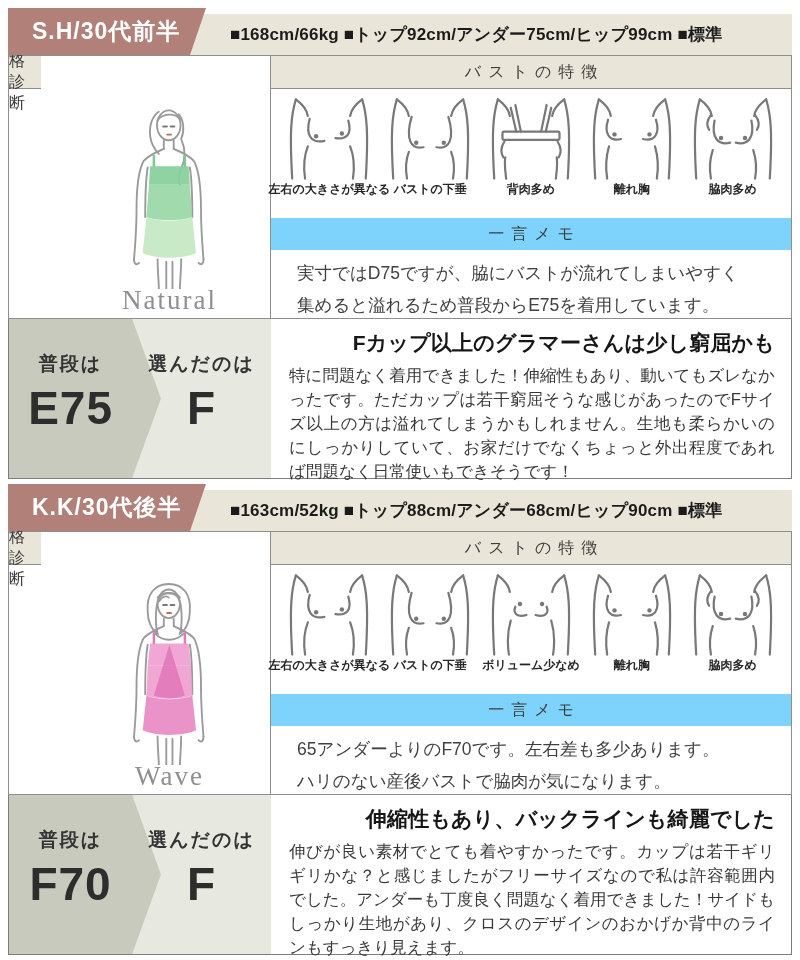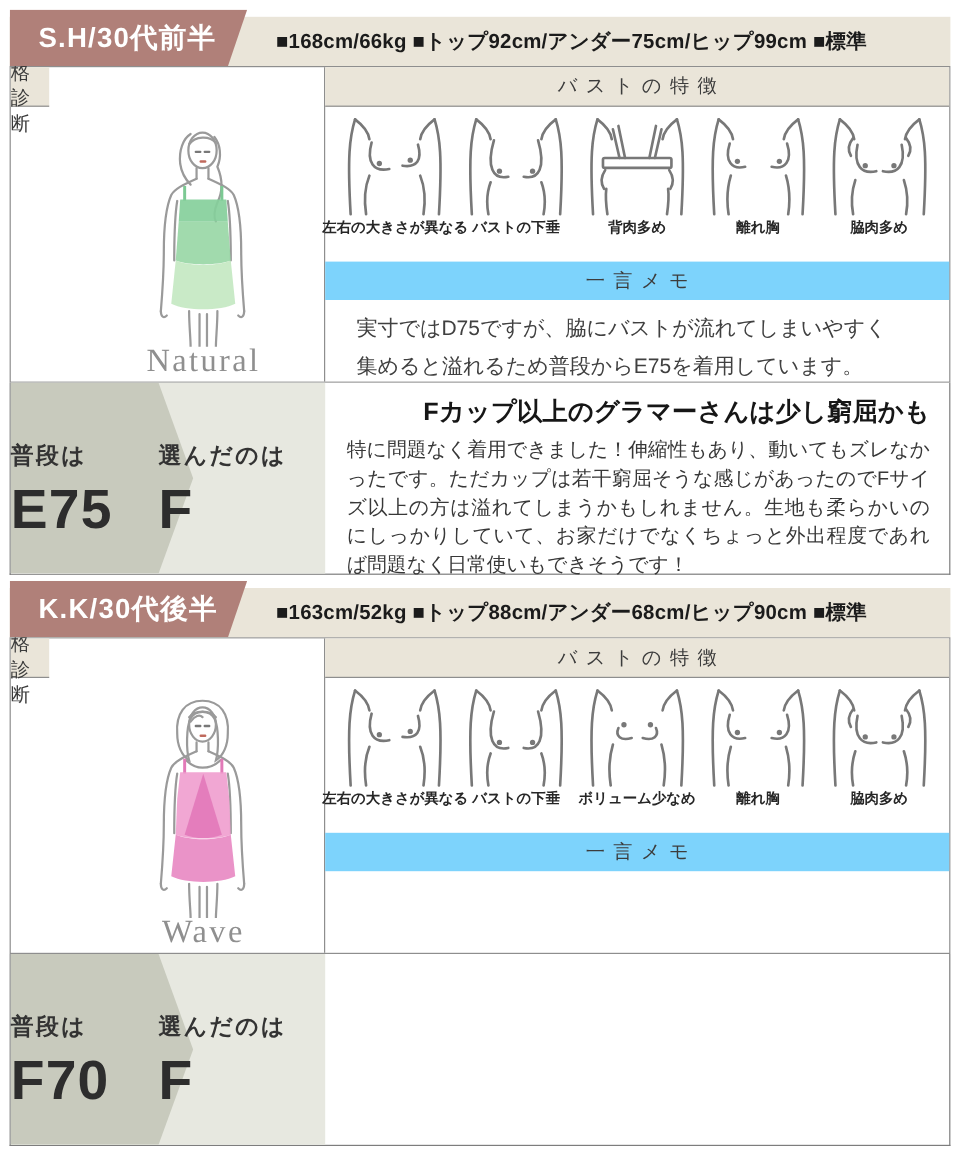--- a/index.html
+++ b/index.html
@@ -54,21 +54,21 @@
   }
   .memo { flex:1; padding:8px 26px 0; font-size:17.5px; color:#404040; line-height:1.82; }
 
   
   .review { display:flex; border:1px solid #7d7d7d; border-top:none; height:160px; box-sizing:border-box; background:#fff; }
   .sizes { width:262px; flex:0 0 262px; position:relative; background:#e7e8e0; display:flex; }
   .sizes::before {
     content:""; position:absolute; inset:0; background:#c8cabd;
     clip-path:polygon(0 0,47% 0,58% 50%,47% 100%,0 100%);
   }
-  .size-half { position:relative; z-index:1; padding-top:48px; box-sizing:border-box; }
+  .size-half { position:relative; z-index:1; text-align:center; padding-top:32px; box-sizing:border-box; }
   .size-left { width:47%; }
   .size-right { width:53%; }
   .size-label { font-size:19px; font-weight:bold; color:#333; letter-spacing:2px; }
   .size-value { font-size:46px; font-weight:bold; color:#2d2d2d; margin-top:4px; letter-spacing:1px; }
 
   .review-text { flex:1; min-width:0; padding:10px 16px 6px 18px; }
   .review-text h3 { margin:0 0 6px; font-size:21px; color:#161616; letter-spacing:.2px;text-align:right; }
   .review-text p { margin:0; font-size:16.5px; line-height:1.46; color:#383838; text-align:justify; }
 
   svg .ln { fill:none; stroke:#787878; stroke-width:2.4; stroke-linecap:round; }
@@ -299,30 +299,38 @@
               <path class="ln" d="M30,26 C26,45 34,53 47,50"></path>
                 <circle cx="37" cy="45" r="2.4" fill="#787878"></circle>
               <path class="ln" d="M70,26 C74,45 66,53 53,50"></path>
                 <circle cx="63" cy="45" r="2.4" fill="#787878"></circle>
               <path class="ln" d="M28,58 C25,67 24,78 26,89 M72,58 C75,67 76,78 74,89"></path>
             </svg>
             <div class="bust-label">脇肉多め</div>
           </div>
         </div>
         <div class="memo-h">一言メモ</div>
+        <div class="memo">
+          <div>65アンダーよりのF70です。左右差も多少あります。</div>
+          <div>ハリのない産後バストで脇肉が気になります。</div>
+        </div>
       </div>
     </div>
 
     <div class="review">
       <div class="sizes">
         <div class="size-half size-left">
           <div class="size-label">普段は</div>
           <div class="size-value">F70</div>
         </div>
         <div class="size-half size-right">
           <div class="size-label">選んだのは</div>
           <div class="size-value">F</div>
         </div>
       </div>
+      <div class="review-text">
+        <h3>伸縮性もあり、バックラインも綺麗でした</h3>
+        <p>伸びが良い素材でとても着やすかったです。カップは若干ギリギリかな？と感じましたがフリーサイズなので私は許容範囲内でした。アンダーも丁度良く問題なく着用できました！サイドもしっかり生地があり、クロスのデザインのおかげか背中のラインもすっきり見えます。</p>
+      </div>
     </div>
   </div>
 
 </div>
 
 </body></html>

